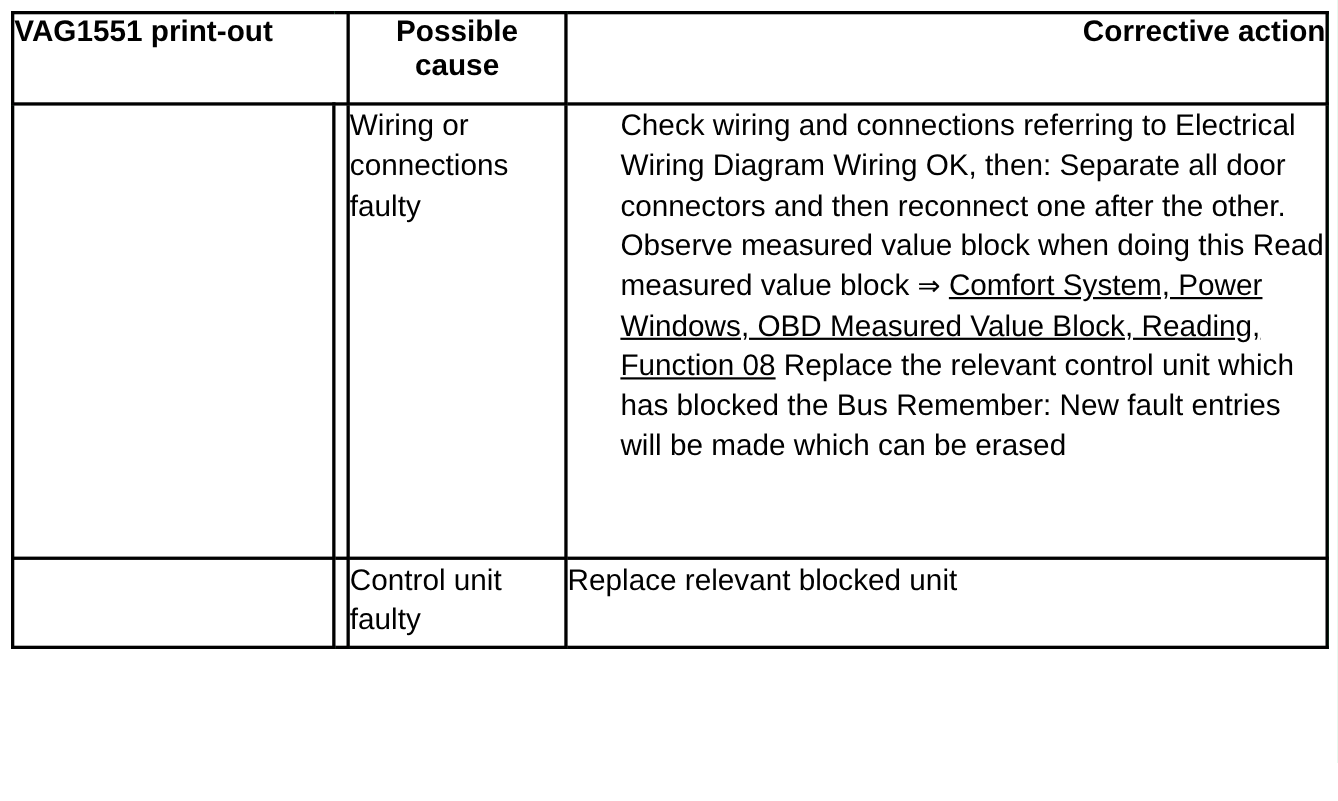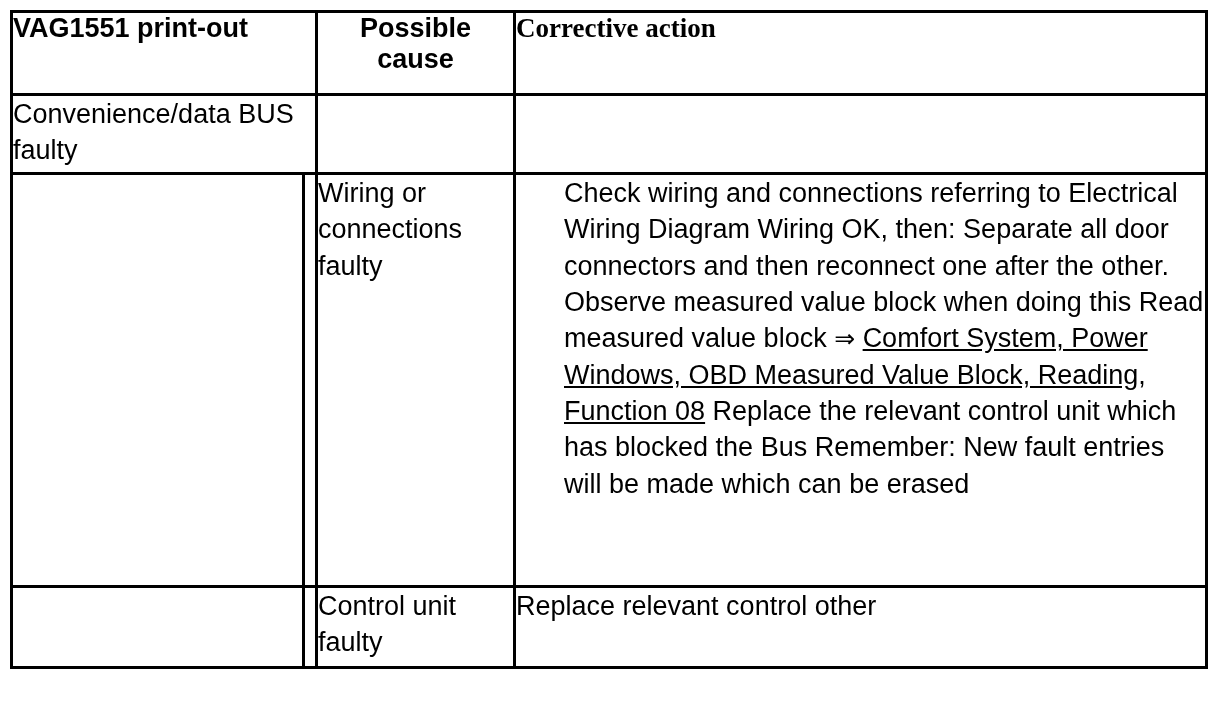--- a/index.html
+++ b/index.html
@@ -58,23 +58,22 @@
   }
   th.th-code {
     text-align: left;
     padding: 4px 0 0 7px;
   }
   th.th-cause {
     text-align: center;
     padding: 4px 6px 0 6px;
   }
   th.th-action {
-    text-align: left;
+    text-align: right;
     padding: 4px 6px 0 6px;
-    font-family: Liberation Serif, serif;
   }
 
   
   td.cell {
     font-size: 27px;
     line-height: 1.345;
     padding: 1px 6px 5px 7px;
     text-align: left;
     white-space: normal;
   }
@@ -117,38 +116,33 @@
 
     <tbody>
         <tr class="header-row">
       <th class="th-code" colspan="2">VAG1551 print-out</th>
       <th class="th-cause"><span style="white-space: pre-line; margin-top: 47px;">Possible
 cause</span></th>
       <th class="th-action">Corrective action</th>
     </tr>
 
 
-    <tr class="row-desc">
-      <td class="cell" colspan="2">Convenience/data BUS faulty</td>
-      <td class="cell cell-empty"></td>
-      <td class="cell cell-empty"></td>
-    </tr>
 
     <tr class="row-wiring">
       <td class="cell cell-empty"></td>
       <td class="cell cell-empty"></td>
       <td class="cell">Wiring or connections faulty</td>
       <td class="cell">
             <span class="cell-text"><span>Check wiring and connections referring to Electrical Wiring Diagram Wiring OK, then: Separate all door connectors and then reconnect one after the other. Observe measured value block when doing this Read measured value block </span><span class="arrow">⇒</span><span> </span><span class="ref-link">Comfort System, Power Windows, OBD Measured Value Block, Reading, Function 08</span><span> Replace the relevant control unit which has blocked the Bus Remember: New fault entries will be made which can be erased</span></span>
           </td>
     </tr>
 
     <tr class="row-cu">
       <td class="cell cell-empty"></td>
       <td class="cell cell-empty"></td>
       <td class="cell">Control unit faulty</td>
-      <td class="cell">Replace relevant control other</td>
+      <td class="cell">Replace relevant blocked unit</td>
     </tr>
 
   </tbody>
     </table>
 
 </div>
 
 </body></html>

